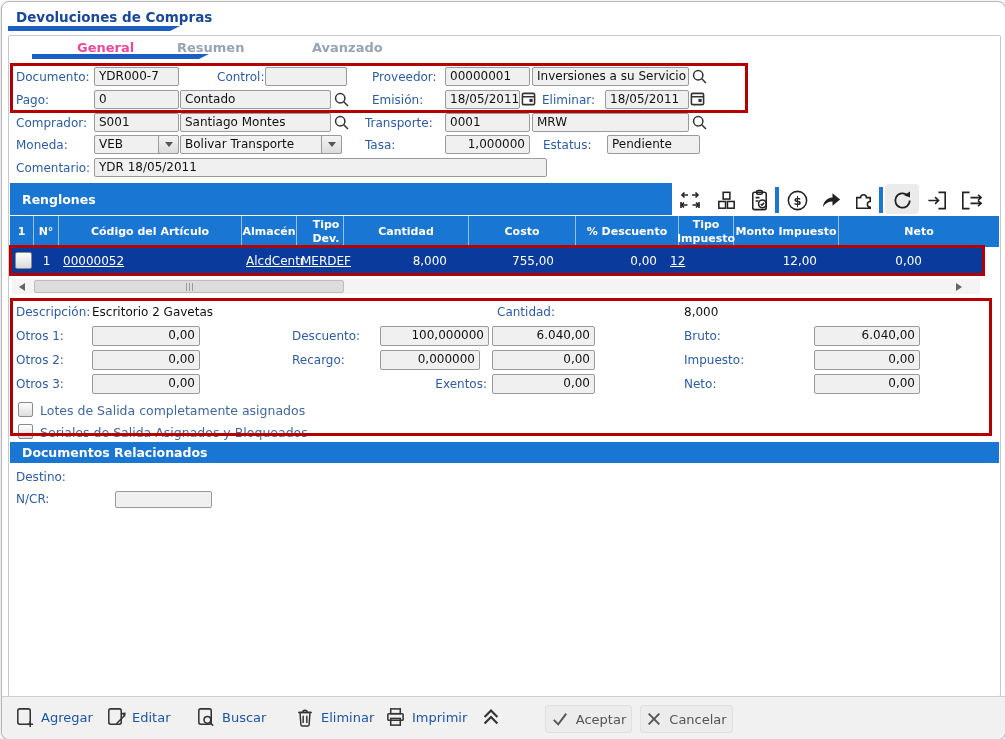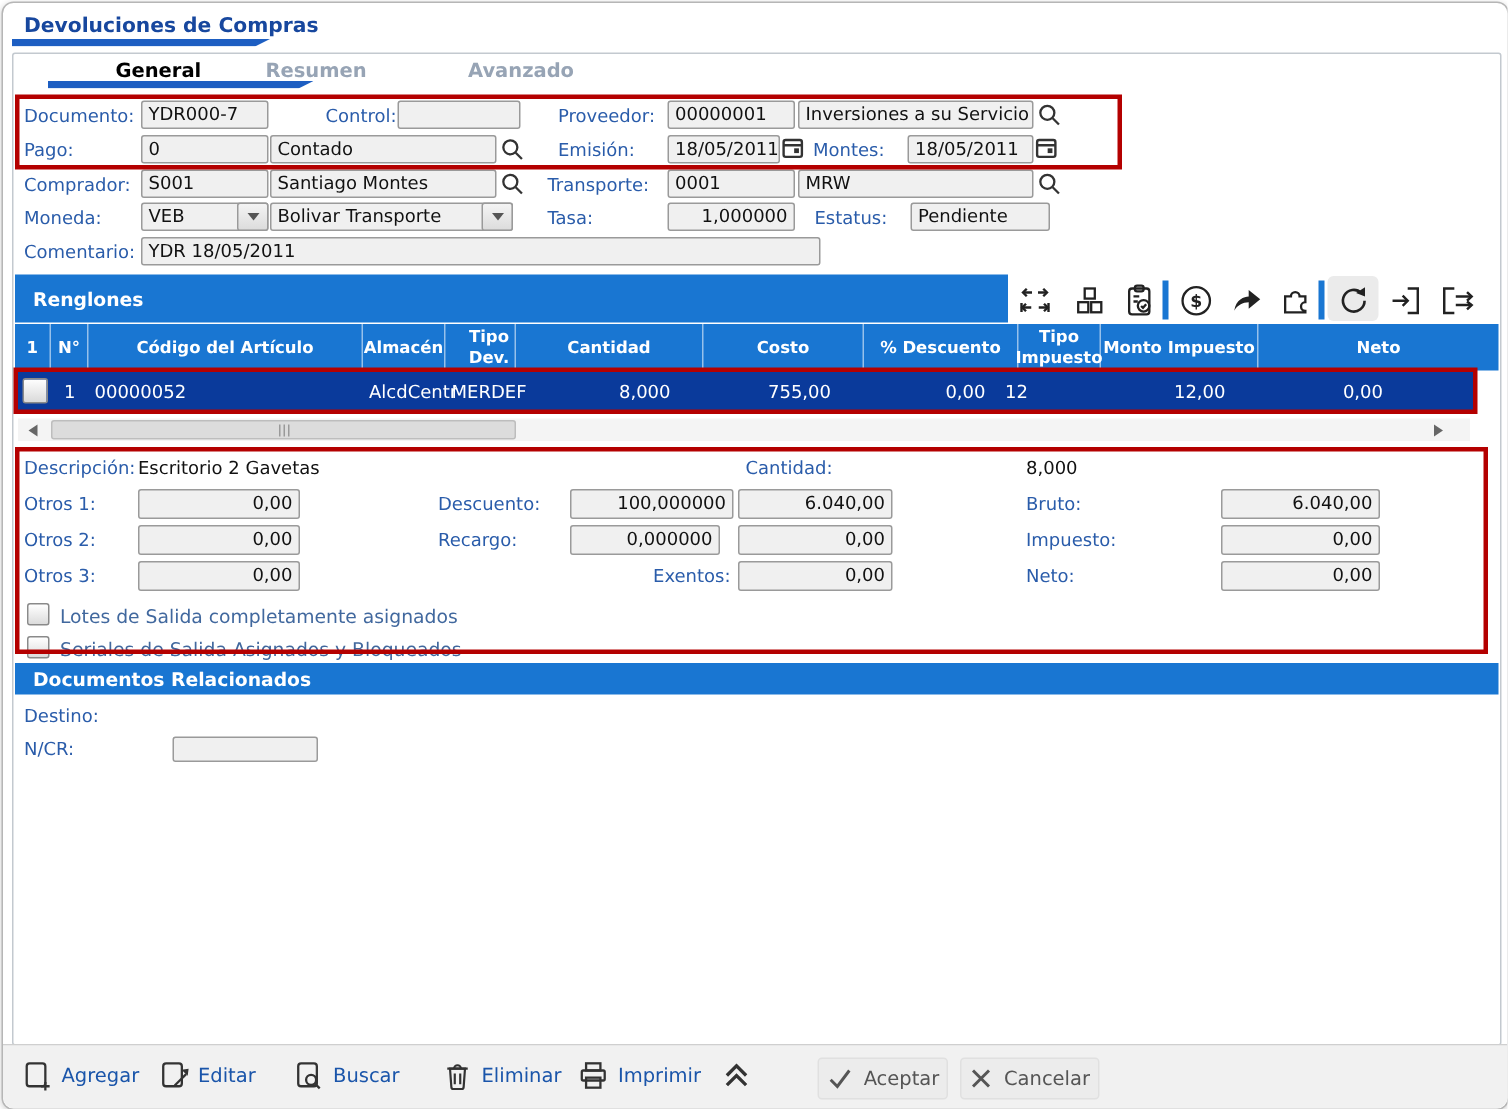--- a/index.html
+++ b/index.html
@@ -3,38 +3,38 @@
 <meta charset="utf-8">
 <style>
   html,body{margin:0;padding:0;background:#fff;}
   *{font-family:"DejaVu Sans","Liberation Sans",sans-serif;}
   .window{position:relative;width:1003px;height:737px;margin:1px;border:1px solid #b6b6b6;border-radius:8px;background:#fff;box-shadow:0 1px 4px rgba(0,0,0,.18);overflow:hidden;}
   .abs{position:absolute;}
   .title{position:absolute;left:14px;top:7px;font-size:13.5px;font-weight:bold;color:#17479e;}
   .bar-underline{position:absolute;height:5px;background:#1d5ec2;clip-path:polygon(0 0,100% 0,calc(100% - 10px) 100%,0 100%);}
   .panel{position:absolute;left:6px;top:33px;width:991px;height:660px;border:1px solid #c3c9cf;border-radius:2px;background:#fff;}
   .tab{position:absolute;top:38px;font-size:13px;font-weight:bold;cursor:default;}
-  .tab.active{color:#000000;}
+  .tab.active{color:#ec4899;}
   .tab.inactive{color:#97a4b5;}
   .lbl{position:absolute;font-size:12px;color:#2a5caa;white-space:nowrap;}
   .val{position:absolute;font-size:12px;color:#111;white-space:nowrap;}
   .fld{position:absolute;height:19px;box-sizing:border-box;background:#f0f0f0;border:1px solid #9a9a9a;border-radius:2px;font-size:12px;color:#111;padding:1px 4px;white-space:nowrap;overflow:hidden;}
   .fld.num{text-align:right;}
   .icon{position:absolute;display:flex;align-items:center;justify-content:center;}
   .dd-btn{position:absolute;width:21px;height:19px;box-sizing:border-box;background:linear-gradient(#f4f4f4,#dcdcdc);border:1px solid #9a9a9a;border-radius:2px;display:flex;align-items:center;justify-content:center;}
   .tri-down{width:0;height:0;border-left:4px solid transparent;border-right:4px solid transparent;border-top:5px solid #555;}
   .bluebar{position:absolute;background:#1976d2;color:#fff;font-weight:bold;font-size:12.5px;display:flex;align-items:center;padding-left:12px;box-sizing:border-box;}
   .tb-sep{position:absolute;width:4px;height:26px;background:#1976d2;top:185px;}
   .tb-ic{position:absolute;top:184px;width:28px;height:28px;display:flex;align-items:center;justify-content:center;cursor:pointer;}
   .grid-head{position:absolute;left:8px;top:214px;width:989px;height:31px;background:#1976d2;display:flex;}
   .hcell{display:flex;align-items:center;justify-content:center;height:100%;box-sizing:border-box;border-right:1px solid rgba(255,255,255,.55);color:#fff;font-size:11px;font-weight:bold;text-align:center;line-height:1.2;}
   .grid-row{position:absolute;left:8px;top:245px;width:974px;height:27px;background:#0a3a9b;display:flex;}
   .rcell{display:flex;align-items:center;height:100%;box-sizing:border-box;color:#fff;font-size:12px;white-space:nowrap;}
   .rcell.c{justify-content:center;}
-  .rcell.l{justify-content:flex-start;padding-left:4px;}
+  .rcell.l{justify-content:flex-start;padding-left:4px;text-decoration:underline;}
   .rcell.r{justify-content:flex-end;padding-right:10px;}
   .row-cb{width:15px;height:15px;margin-left:5px;background:linear-gradient(#fefefe,#dadada);border:1px solid #8a8a8a;border-radius:2px;}
   .annot{position:absolute;border:3px solid #b40000;box-sizing:border-box;pointer-events:none;z-index:50;}
   .hscroll{position:absolute;left:10px;top:277px;width:968px;height:15px;background:#f4f4f4;}
   .sarrow{position:absolute;top:1px;width:15px;height:13px;display:flex;align-items:center;justify-content:center;}
   .tri-left{width:0;height:0;border-top:4px solid transparent;border-bottom:4px solid transparent;border-right:6px solid #666;}
   .tri-right{width:0;height:0;border-top:4px solid transparent;border-bottom:4px solid transparent;border-left:6px solid #666;}
   .thumb{position:absolute;left:22px;top:1px;width:310px;height:13px;background:#dcdcdc;border:1px solid #bdbdbd;border-radius:2px;box-sizing:border-box;display:flex;align-items:center;justify-content:center;gap:2px;}
   .thumb i{display:block;width:1px;height:8px;background:#9a9a9a;}
   .cb{position:absolute;width:15px;height:15px;background:linear-gradient(#fff,#dcdcdc);border:1px solid #8a8a8a;border-radius:2px;box-sizing:border-box;}
@@ -83,21 +83,21 @@
   </div>
   <div class="lbl" style="left:370px;top:91px;">Emisión:</div>
   <div class="fld" style="left:443px;top:88px;width:75px;">18/05/2011</div>
   <div class="icon" style="left:519px;top:89px;">
     <svg width="15" height="15" viewBox="0 0 16 16">
         <rect x="1.5" y="2.5" width="13" height="12" rx="1.5" fill="none" stroke="#333" stroke-width="1.7"></rect>
         <line x1="1.5" y1="6.2" x2="14.5" y2="6.2" stroke="#333" stroke-width="1.7"></line>
         <rect x="9" y="8.4" width="3.4" height="3.4" fill="#333"></rect>
       </svg>
   </div>
-  <div class="lbl" style="left:540px;top:91px;">Montes:</div>
+  <div class="lbl" style="left:540px;top:91px;">Eliminar:</div>
   <div class="fld" style="left:603px;top:88px;width:84px;">18/05/2011</div>
   <div class="icon" style="left:688px;top:89px;">
     <svg width="15" height="15" viewBox="0 0 16 16">
         <rect x="1.5" y="2.5" width="13" height="12" rx="1.5" fill="none" stroke="#333" stroke-width="1.7"></rect>
         <line x1="1.5" y1="6.2" x2="14.5" y2="6.2" stroke="#333" stroke-width="1.7"></line>
         <rect x="9" y="8.4" width="3.4" height="3.4" fill="#333"></rect>
       </svg>
   </div>
 
   <div class="lbl" style="left:14px;top:114px;">Comprador:</div>

